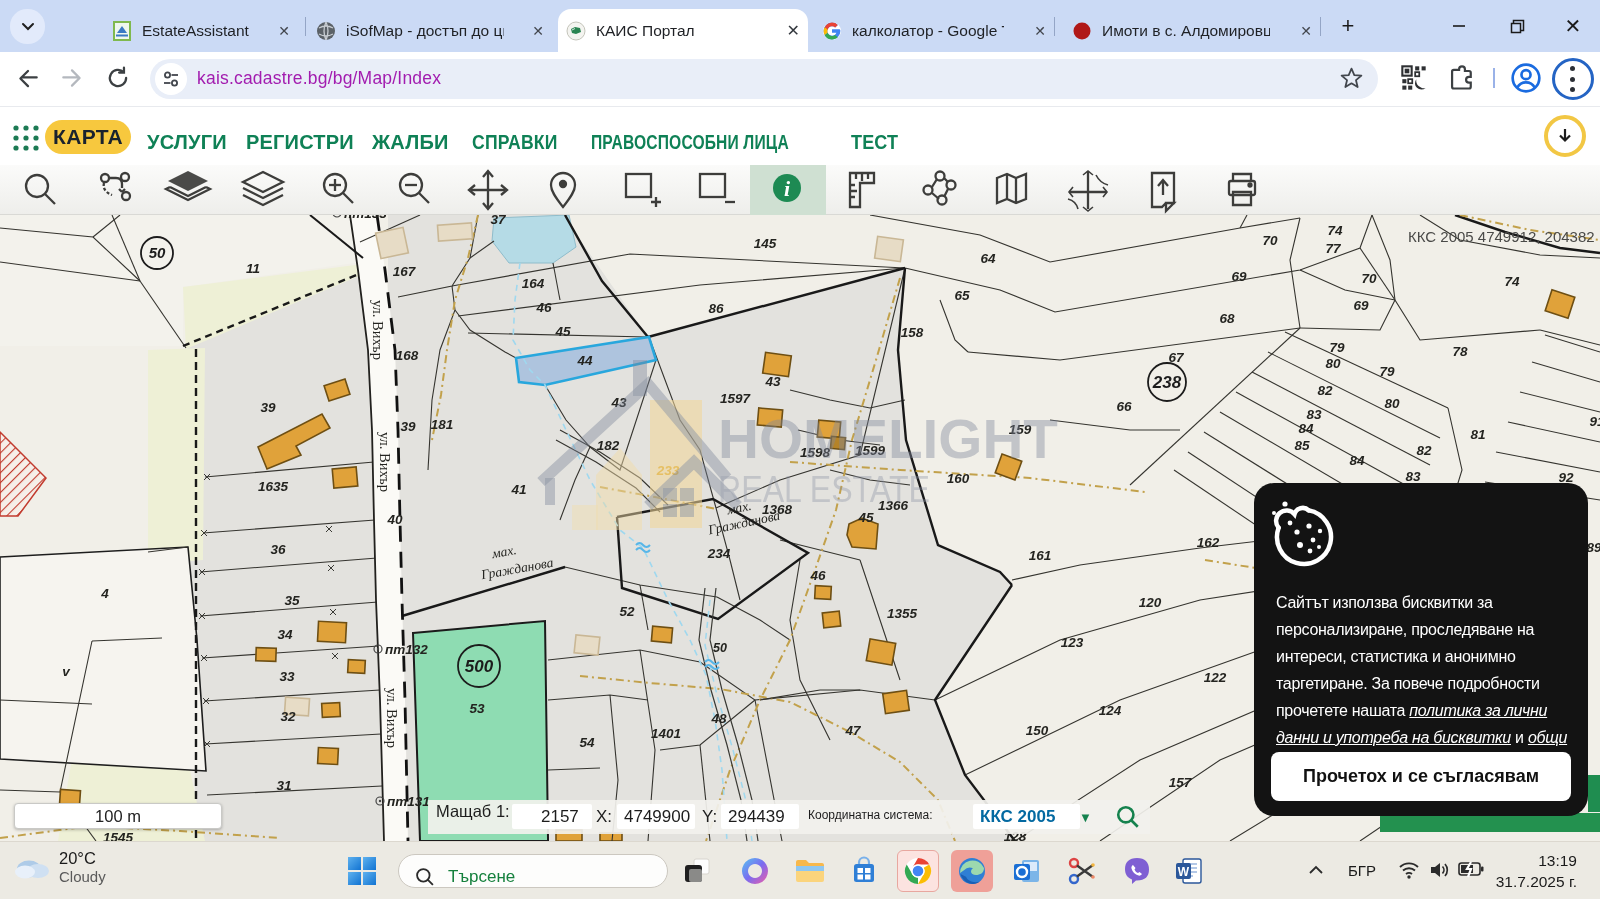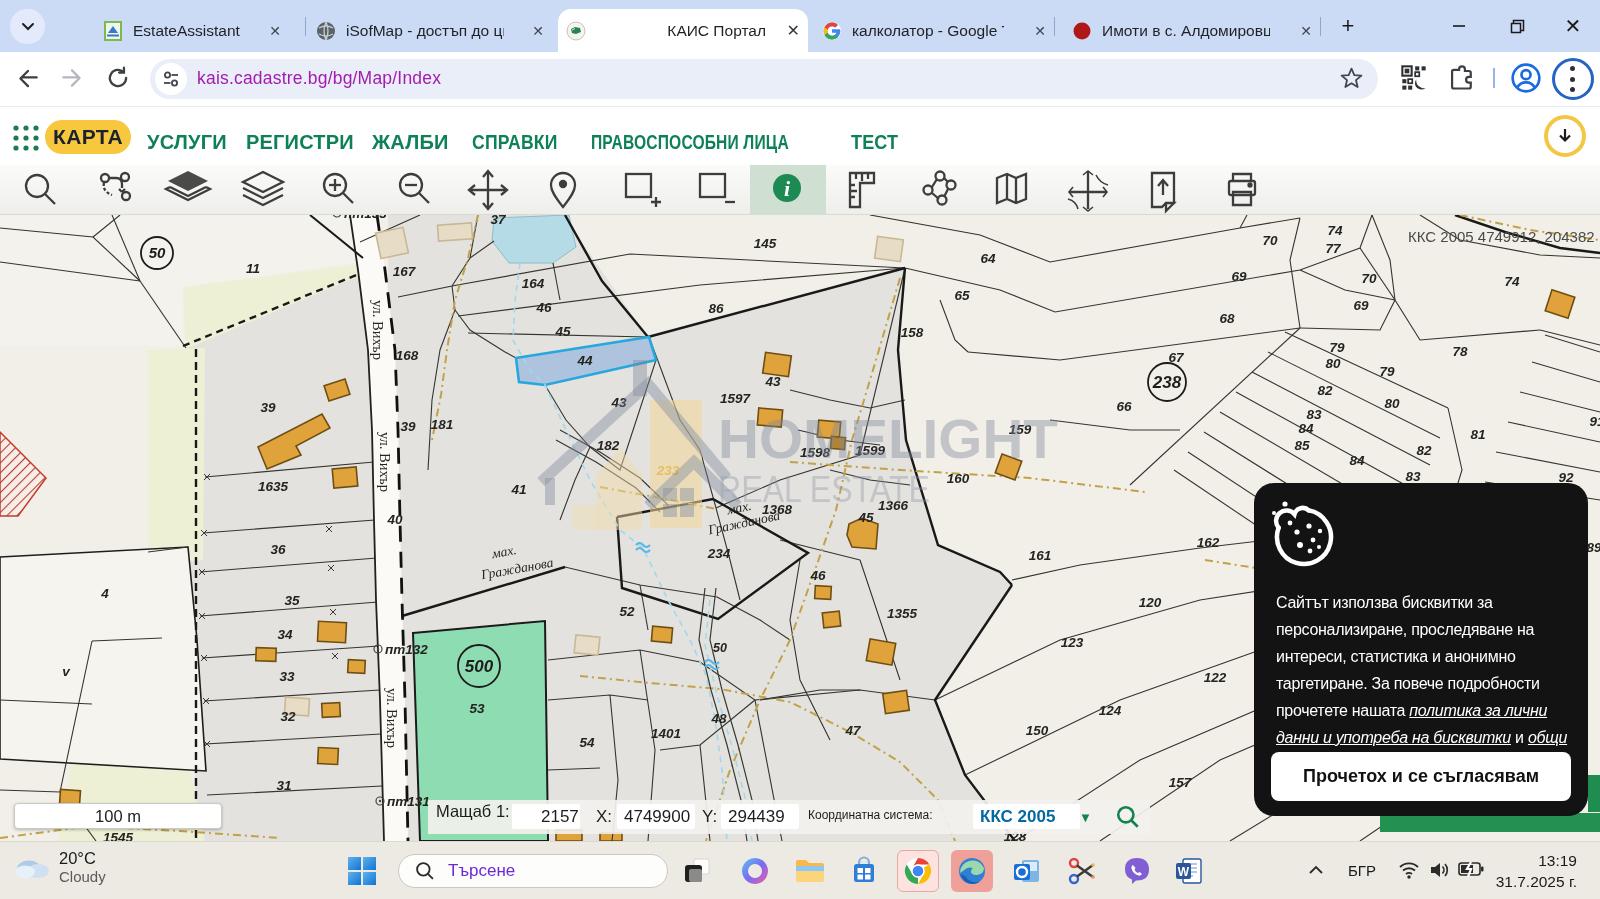--- a/index.html
+++ b/index.html
@@ -49,58 +49,58 @@
   #cookie a { color:#fff; font-style:italic; text-decoration:underline; }
   #cbtn { position:absolute; left:17px; top:269px; width:300px; height:49px; background:#fff; border-radius:8px; color:#111; font-weight:bold; font-size:18px; display:flex; align-items:center; justify-content:center; }
   #greenbar { position:absolute; left:1380px; top:598px; width:220px; height:19px; background:#23914f; }
   #greenbar2 { position:absolute; left:1588px; top:560px; width:12px; height:37px; background:#1f8d50; }
 
   
   #taskbar { position:absolute; left:0; top:841px; width:1600px; height:58px; background:#eceae3; border-top:1px solid #dcd8cf;}
   #weather { position:absolute; left:12px; top:7px; display:flex; }
   #wtemp { font-size:16.5px; color:#1a1a1a; line-height:19px;}
   #wcond { font-size:15px; color:#5a5a5a; line-height:17px;}
-  #tsearch { position:absolute; left:398px; top:12px; width:270px; height:34px; background:#fdfdfc; border:1px solid #ccc8c0; border-radius:17px; display:flex; align-items:center; color:#6d28d9; font-size:17px; }
+  #tsearch { position:absolute; left:398px; top:12px; width:270px; height:34px; background:#fdfdfc; border:1px solid #ccc8c0; border-radius:17px; display:flex; align-items:flex-end; color:#15803d; font-size:17px; }
   .tbtile { position:absolute; top:8px; width:42px; height:42px; border-radius:6px; display:flex; align-items:center; justify-content:center;}
   #clock { position:absolute; right:23px; top:8px; text-align:right; font-size:15.5px; color:#1a1a1a; line-height:21px;}
   .trayic { position:absolute; top:17px; }
   #bgr { position:absolute; left:1348px; top:20px; font-size:15px; color:#1a1a1a; }
 </style>
 </head>
 <body>
 <div id="root">
 
   <div id="tabbar">
     <div class="tsbtn">
         <svg width="14" height="14" viewBox="0 0 14 14">
           <path d="M2 4 L7 9 L12 4" fill="none" stroke="#1f1f1f" stroke-width="2" stroke-linecap="round"></path>
         </svg>
       </div>
 
-    <div class="tab" style="left:103px; width:178px;">
+    <div class="tab" style="left:112px; width:178px;">
       <svg class="fav" viewBox="0 0 20 20">
           <rect x="2" y="1" width="16" height="18" fill="#eef7ee" stroke="#7fb94e" stroke-width="2"></rect>
           <path d="M5 12 L10 5 L15 12 Z" fill="#3a79c4"></path>
           <rect x="4" y="13.5" width="12" height="2" fill="#3a79c4"></rect>
         </svg>
       <span class="ttl" style="width:120px;">EstateAssistant</span>
       <span class="tclose">✕</span>
     </div>
     <div class="tsep" style="left:305px;"></div>
 
     <div class="tab" style="left:316px; width:228px;">
       <svg class="fav" viewBox="0 0 20 20">
           <circle cx="10" cy="10" r="9" fill="#5b6167"></circle>
           <path d="M3 7 Q10 3 17 7 M3 13 Q10 17 17 13 M10 1 Q6 10 10 19 M10 1 Q14 10 10 19" stroke="#c8cdd2" stroke-width="1.3" fill="none"></path>
         </svg>
       <span class="ttl" style="width:158px;">iSofMap - достъп до циф</span>
       <span class="tclose">✕</span>
     </div>
 
-    <div class="tab active" style="left:558px; width:250px; background:#fff; border-radius:13px 13px 0 0; padding:4px 8px;text-align:right;">
+    <div class="tab active" style="left:558px; width:250px; background:#fff; border-radius:13px 13px 0 0; padding:4px 8px;">
       <svg class="fav" viewBox="0 0 20 20">
           <circle cx="10" cy="10" r="9" fill="#f4f4f0" stroke="#c4c4ba"></circle>
           <path d="M5 8 l4-2 5 1 1 4 -5 2 -4-1z" fill="#2a8452"></path>
           <path d="M6 9 l3-1.5" stroke="#fff" stroke-width="0.8"></path>
         </svg>
       <span class="ttl" style="width:170px;">КАИС Портал</span>
       <span class="tclose" style="font-size:16px; color:#34383e;">✕</span>
     </div>
 
     <div class="tab" style="left:822px; width:224px;">
@@ -591,21 +591,21 @@
 <path d="M660,535 L700,530 L755,485" fill="none" stroke="#35342f" stroke-width="1.1"></path>
 <path d="M700,530 L710,626" fill="none" stroke="#35342f" stroke-width="1.1"></path>
 <path d="M548,555 L600,553" fill="none" stroke="#35342f" stroke-width="1.1"></path>
 <path d="M760,485 L820,475 L860,475" fill="none" stroke="#35342f" stroke-width="1.1"></path>
       </svg>
 
     <div id="scalebar">100 m</div>
 
     <div id="statusbar">
       <span style="position:absolute; left:8px; top:2px; font-size:16.5px;">Мащаб 1:</span>
-      <div class="sbox" style="position:absolute; left:84px; top:4px; width:68px;padding-left:29px;">2157</div>
+      <div class="sbox" style="position:absolute; left:84px; top:4px; width:80px;padding-left:29px;">2157</div>
       <span style="position:absolute; left:168px; top:7px;">X:</span>
       <div class="sbox" style="position:absolute; left:189px; top:4px; width:78px;">4749900</div>
       <span style="position:absolute; left:274px; top:7px;">Y:</span>
       <div class="sbox" style="position:absolute; left:293px; top:4px; width:78px;">294439</div>
       <span style="position:absolute; left:380px; top:8px; font-size:12px;">Координатна система:</span>
       <div class="sbox" style="position:absolute; left:545px; top:4px; width:107px; color:#0369a1; font-weight:bold; font-size:17px;">ККС 2005</div>
       <span style="position:absolute; left:651px; top:10px; color:#15824e; font-size:13px;">▼</span>
       <svg style="position:absolute; left:687px; top:4px;" width="26" height="26" viewBox="0 0 24 24">
           <circle cx="10" cy="10" r="7" fill="none" stroke="#15824e" stroke-width="2.4"></circle>
           <line x1="15" y1="15" x2="21" y2="21" stroke="#15824e" stroke-width="2.4"></line>

